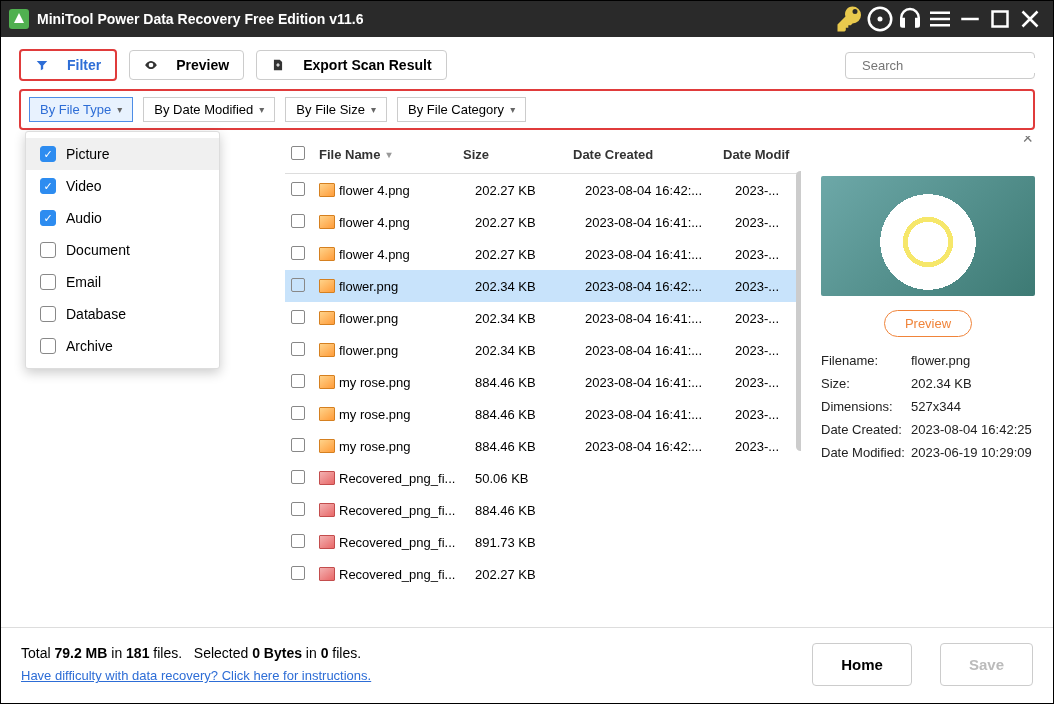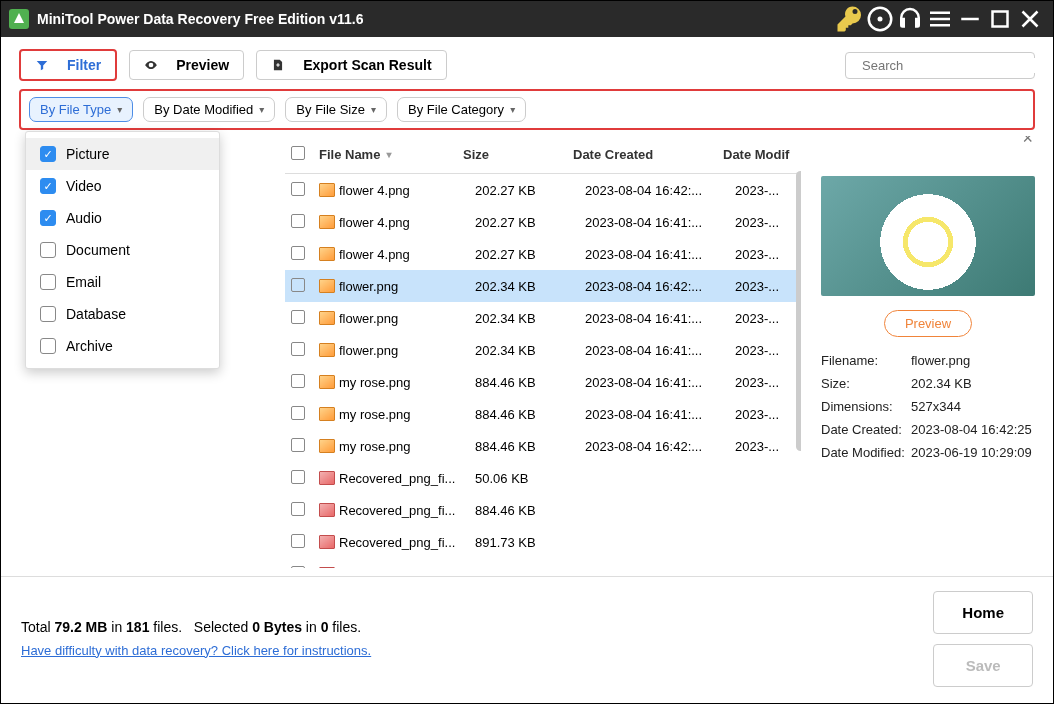--- a/index.html
+++ b/index.html
@@ -19,21 +19,21 @@
 .btn { display: inline-flex; align-items: center; gap: 18px; padding: 6px 14px; border: 1px solid #ccc; border-radius: 4px; font-size: 14px; background: #fff; cursor: pointer; font-weight: 600; }
 .btn svg { width: 14px; height: 14px; }
 .btn.filter { border: 2px solid #e03b3b; color: #2d6dd6; }
 .searchbox { margin-left: auto; border: 1px solid #ccc; border-radius: 4px; padding: 5px 10px; display: flex; align-items: center; gap: 6px; width: 190px; }
 .searchbox input { border: none; outline: none; font-size: 13px; flex: 1; color: #888; }
 .searchbox svg { width: 14px; height: 14px; fill: #666; }
 
 
 .filterbar-wrap { padding: 2px 18px 6px 18px; position: relative; }
 .filterbar { border: 2px solid #e03b3b; border-radius: 4px; padding: 6px 8px; display: flex; gap: 10px; }
-.chip { display: inline-flex; align-items: center; gap: 6px; padding: 4px 10px; border: 1px solid #ccc; border-radius: 7px; font-size: 13px; cursor: pointer; background: #fff; }
+.chip { display: inline-flex; align-items: center; gap: 6px; padding: 4px 10px; border: 1px solid #ccc; border-radius: 0; font-size: 13px; cursor: pointer; background: #fff; }
 .chip.active { background: #e8f2fe; border-color: #4d8de6; color: #2d6dd6; }
 .caret { font-size: 10px; color: #666; }
 
 
 .dropdown { position: absolute; top: 44px; left: 24px; width: 195px; background: #fff; border: 1px solid #ddd; border-radius: 3px; box-shadow: 0 4px 12px rgba(0,0,0,0.2); z-index: 50; padding: 6px 0; }
 .dropdown .item { display: flex; align-items: center; gap: 10px; padding: 8px 14px; font-size: 14px; cursor: pointer; }
 .dropdown .item.hov { background: #f0f0f0; }
 .cbx { width: 16px; height: 16px; border: 1.5px solid #888; border-radius: 3px; display: inline-flex; align-items: center; justify-content: center; }
 .cbx.checked { background: #2d8cf0; border-color: #2d8cf0; }
 .cbx.checked::after { content: "✓"; color: #fff; font-size: 11px; line-height: 1; }
@@ -70,21 +70,21 @@
 .thumb { width: 100%; height: 120px; border-radius: 2px; background: radial-gradient(circle at 50% 55%, #fff 0 16%, #f6e76a 16% 20%, #fff 20% 38%, transparent 38%), linear-gradient(135deg,#6da8a8,#3d7a74); display:flex; align-items:center; justify-content:center; margin-top:30px;}
 .preview-btn { display: block; margin: 14px auto 16px auto; border: 1px solid #f0843a; color: #f0843a; fill:#f0843a; background: #fff; border-radius: 18px; padding: 5px 20px; font-size: 13px; cursor: pointer; }
 .meta { font-size: 13px; display: grid; grid-template-columns: 90px 1fr; row-gap: 8px; white-space: nowrap; }
 .meta .k { color: #222; }
 .meta .v { color: #222; overflow: hidden; }
 
 
 .statusbar { border-top: 1px solid #ddd; padding: 14px 20px 16px 20px; display: flex; align-items: center; }
 .stat-left { font-size: 14px; line-height: 1.6; }
 .stat-left a { color: #2d6dd6; text-decoration: underline; font-size: 13px; }
-.stat-btns { margin-left: auto; display: flex; gap: 10px; flex-direction: column; }
+.stat-btns { margin-left: auto; display: flex; gap: 28px; }
 .big-btn { border: 1px solid #ccc; border-radius: 4px; padding: 12px 28px; font-size: 15px; background: #fff; font-weight: 600; cursor:pointer;}
 .big-btn.disabled { color: #bbb; }
 
 .scrollbar-v { position:absolute; right:-4px; top:35px; width:9px; height:280px; background:#ccc; border-radius:5px; }
 .midwrap{position:relative;}
 </style>
 </head>
 <body>
 
 <div class="window">

